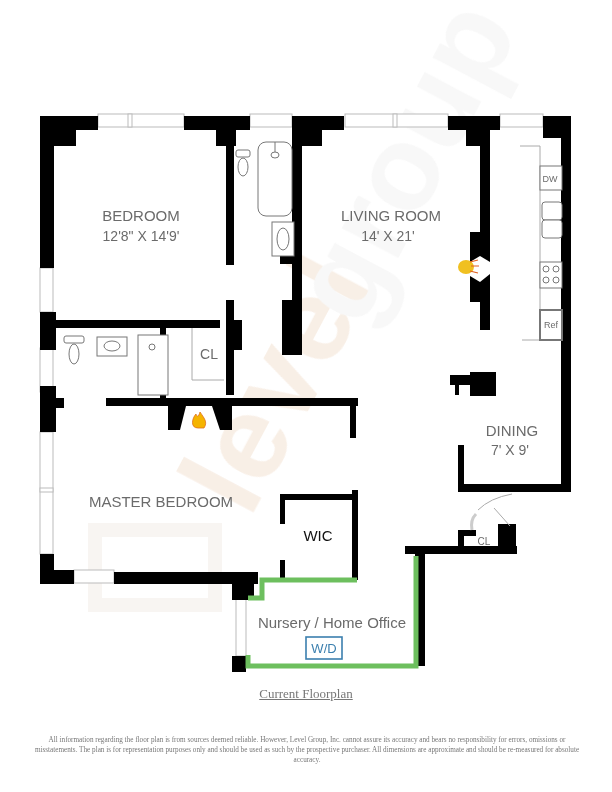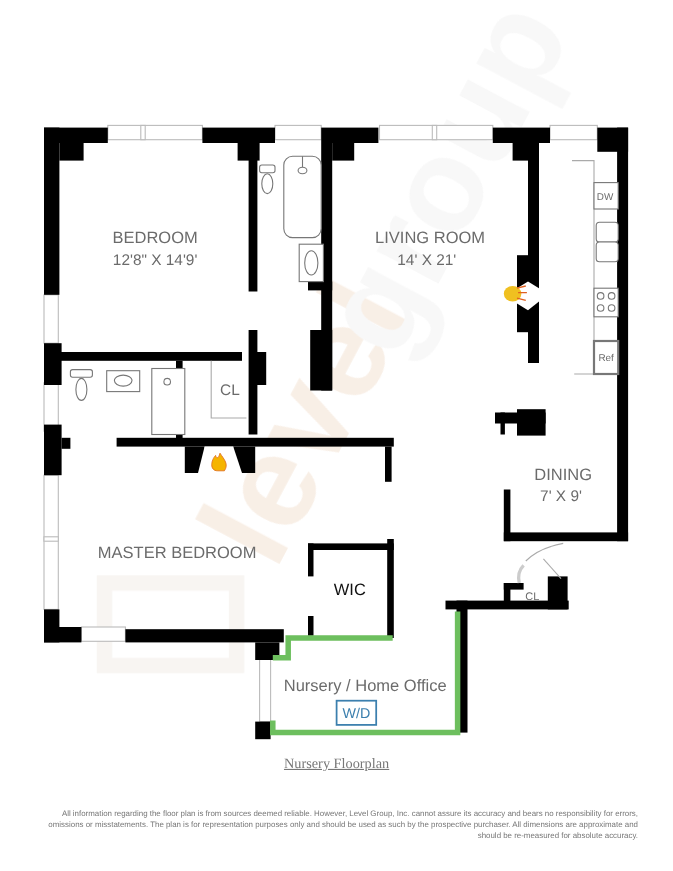--- a/index.html
+++ b/index.html
@@ -7,22 +7,22 @@
   #plan { position: absolute; left: 0; top: 0; width: 612px; height: 792px; }
   .room-label { font-family: "Liberation Sans", sans-serif; fill: #6b6b6b; font-size: 15px; }
   .room-dim { font-family: "Liberation Sans", sans-serif; fill: #6b6b6b; font-size: 14px; }
   .small-label { font-family: "Liberation Sans", sans-serif; fill: #6b6b6b; }
   .wic-label { font-family: "Liberation Sans", sans-serif; fill: #111; font-size: 15px; }
   .caption {
     position: absolute; left: 0; width: 612px; top: 686px; text-align: center;
     font-family: "Liberation Serif", serif; font-size: 13px; color: #777; text-decoration: underline;
   }
   .disclaimer {
-    position: absolute; left: 34px; width: 546px; top: 735px; text-align: right;
-    font-family: Liberation Sans, sans-serif; font-size: 7.2px; line-height: 10px; color: #777;
+    position: absolute; left: 34px; width: 546px; top: 735px; text-align: center;
+    font-family: Liberation Serif, serif; font-size: 7.2px; line-height: 10px; color: #777;
   }
 </style>
 </head>
 <body>
 
 <svg id="plan" viewBox="0 0 612 792" xmlns="http://www.w3.org/2000/svg">
 
   <g opacity="0.55">
     <text x="250" y="520" transform="rotate(-62 250 520)" font-family="Liberation Sans, sans-serif" font-size="120" fill="#f3e2d2" font-weight="bold">level</text>
     <text x="360" y="330" transform="rotate(-62 360 330)" font-family="Liberation Sans, sans-serif" font-size="120" fill="#f2f2f2" font-weight="bold">group</text>
@@ -182,14 +182,14 @@
 
   <text class="small-label" x="550" y="182" text-anchor="middle" font-size="9">DW</text>
   <text class="small-label" x="551" y="328" text-anchor="middle" font-size="9">Ref</text>
 
   <text class="room-label" x="332" y="628" text-anchor="middle" font-size="14" fill="#555">Nursery / Home Office</text>
 
   <rect x="306" y="637" width="36" height="22" fill="#fff" stroke="#3b7fae" stroke-width="1.6"></rect>
   <text x="324" y="653" text-anchor="middle" font-family="Liberation Sans, sans-serif" font-size="13" fill="#3b7fae">W/D</text>
 </svg>
 
-<div class="caption">Nursery Floorplan</div>
+<div class="caption">Current Floorplan</div>
 <div class="disclaimer">All information regarding the floor plan is from sources deemed reliable. However, Level Group, Inc. cannot assure its accuracy and bears no responsibility for errors, omissions or misstatements. The plan is for representation purposes only and should be used as such by the prospective purchaser. All dimensions are approximate and should be re-measured for absolute accuracy.</div>
 
 </body></html>

